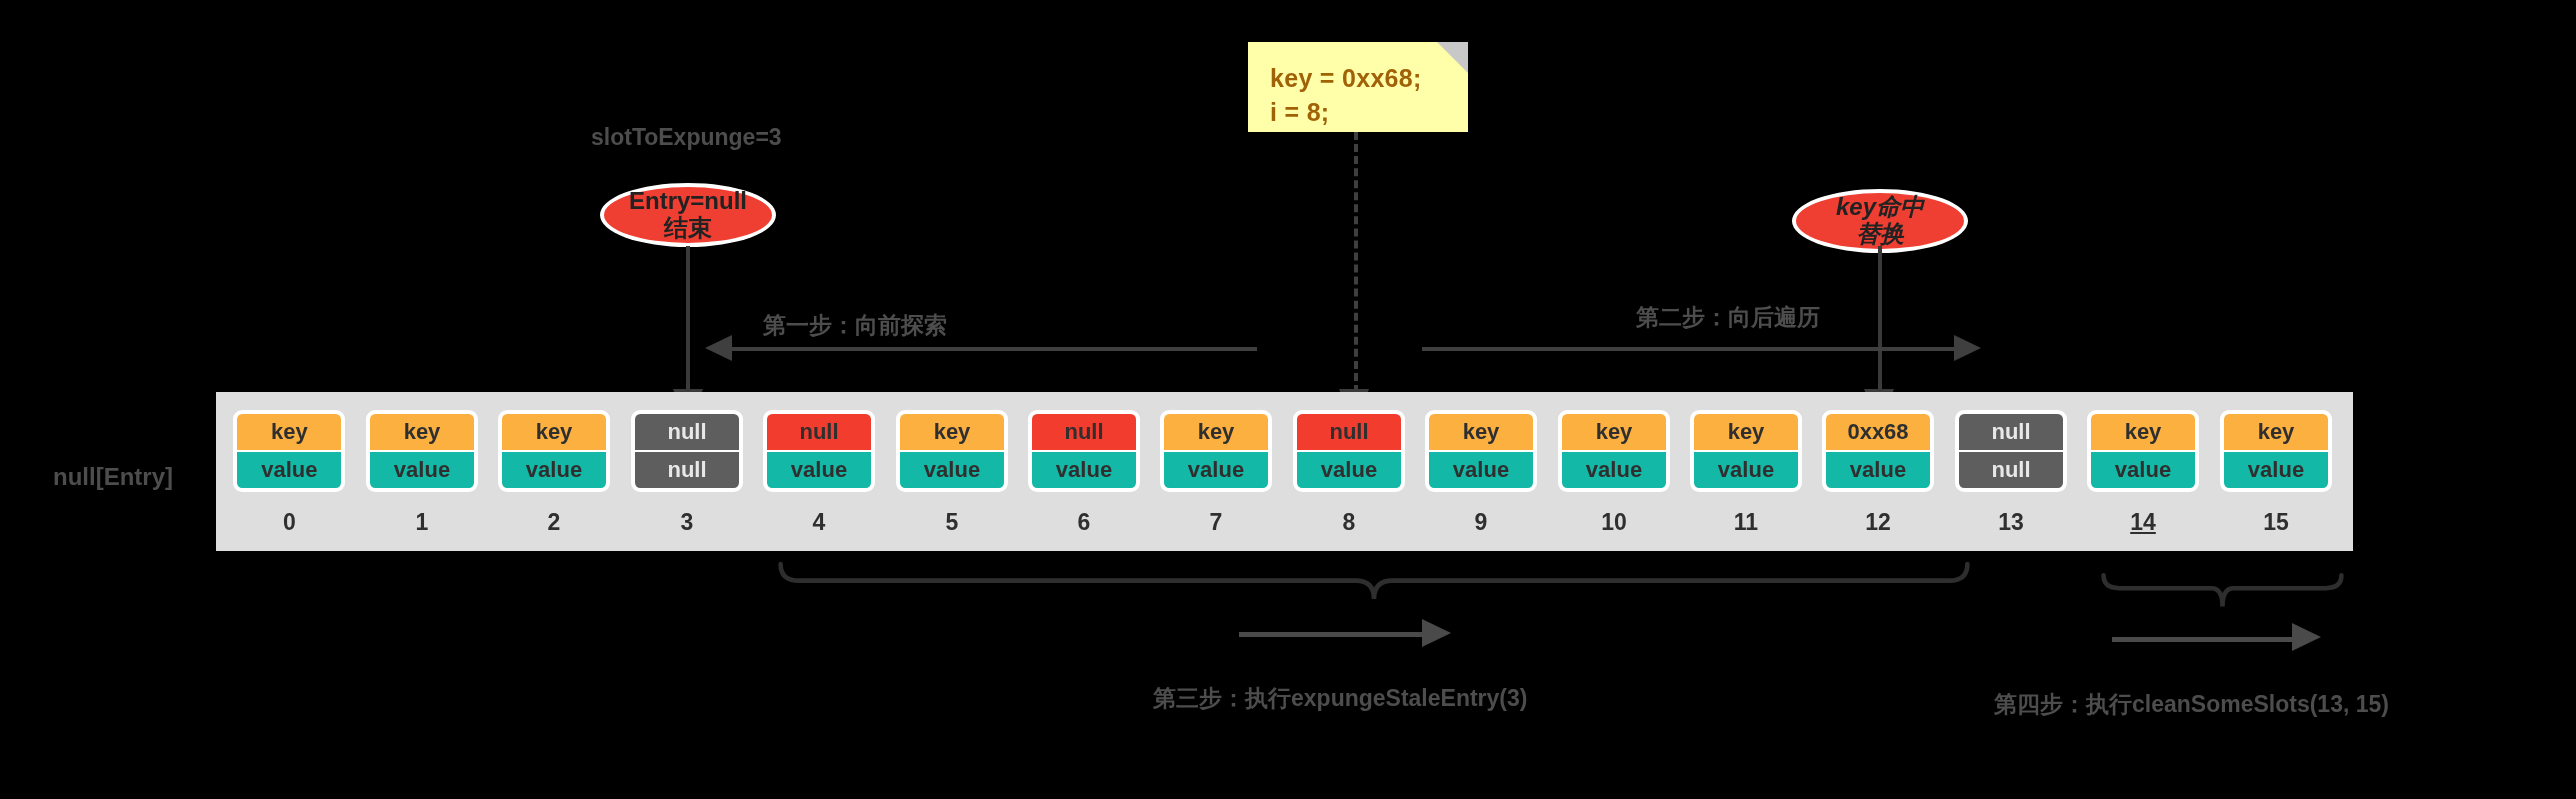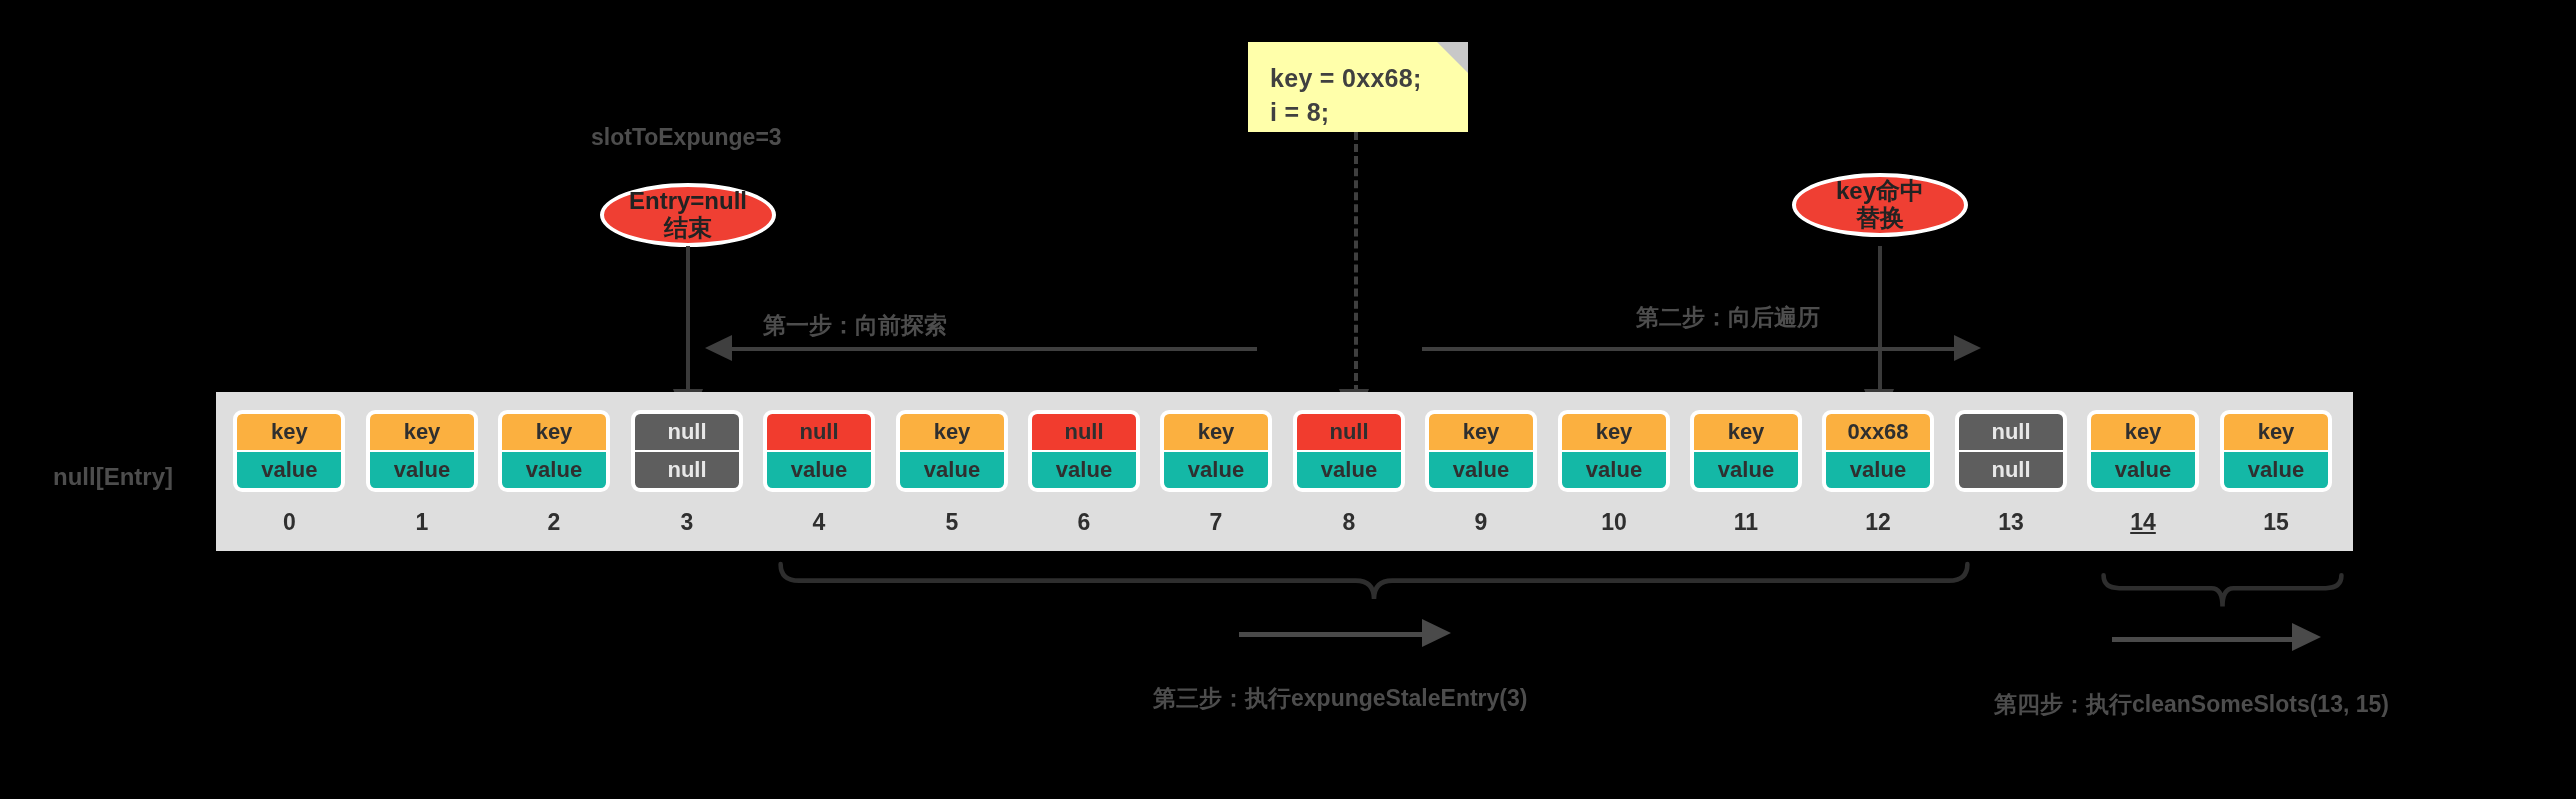--- a/index.html
+++ b/index.html
@@ -14,21 +14,21 @@
     background:#000000;
     overflow:hidden;
   }
 
   
   .note{
     position:absolute;
     left:1248px; top:42px;
     width:220px; height:90px;
     background:#ffffaa;
-    color:#404040;
+    color:#a16207;
     font-size:25px;
     font-weight:bold;
     line-height:1.35;
     padding:20px 0 0 22px;
     box-sizing:border-box;
     letter-spacing:0.3px;
   }
   .note .fold{
     position:absolute;
     right:0; top:0;
@@ -79,21 +79,21 @@
     font-size:24px;
     line-height:1.12;
     text-align:center;
     display:flex;
     flex-direction:column;
     align-items:center;
     justify-content:center;
     box-sizing:border-box;
   }
   #ellipse-entry-null{left:600px; top:183px; width:176px; height:64px;}
-  #ellipse-key-hit{left:1792px; top:173px; width:176px; height:64px;}
+  #ellipse-key-hit{left:1792px; top:189px; width:176px; height:64px;font-style:italic;}
 
   .drop-line{position:absolute;width:3.7px;background:#3a3a3a;}
   .drop-head{
     position:absolute;width:0;height:0;
     border-left:15.6px solid transparent;
     border-right:15.6px solid transparent;
     border-top:38px solid #3a3a3a;
   }
   #ellipse1-line{left:686px; top:246px; height:154px;}
   #ellipse1-head{left:673px; top:389px;}

